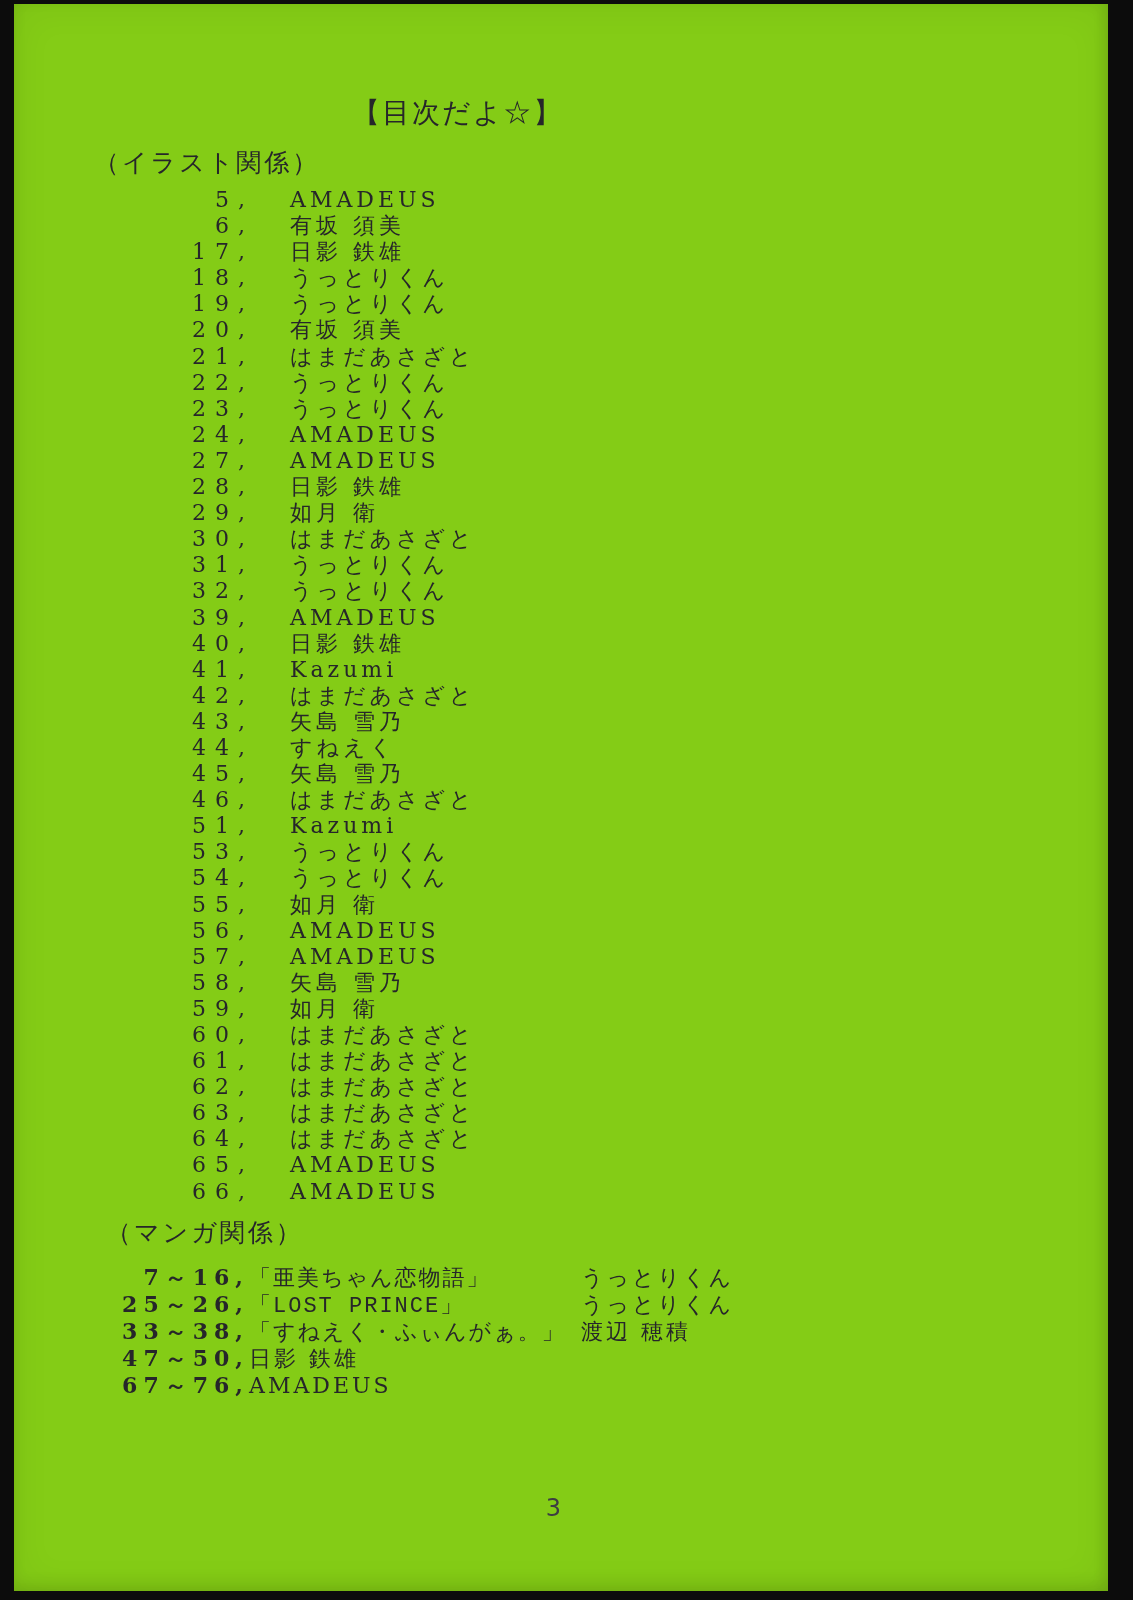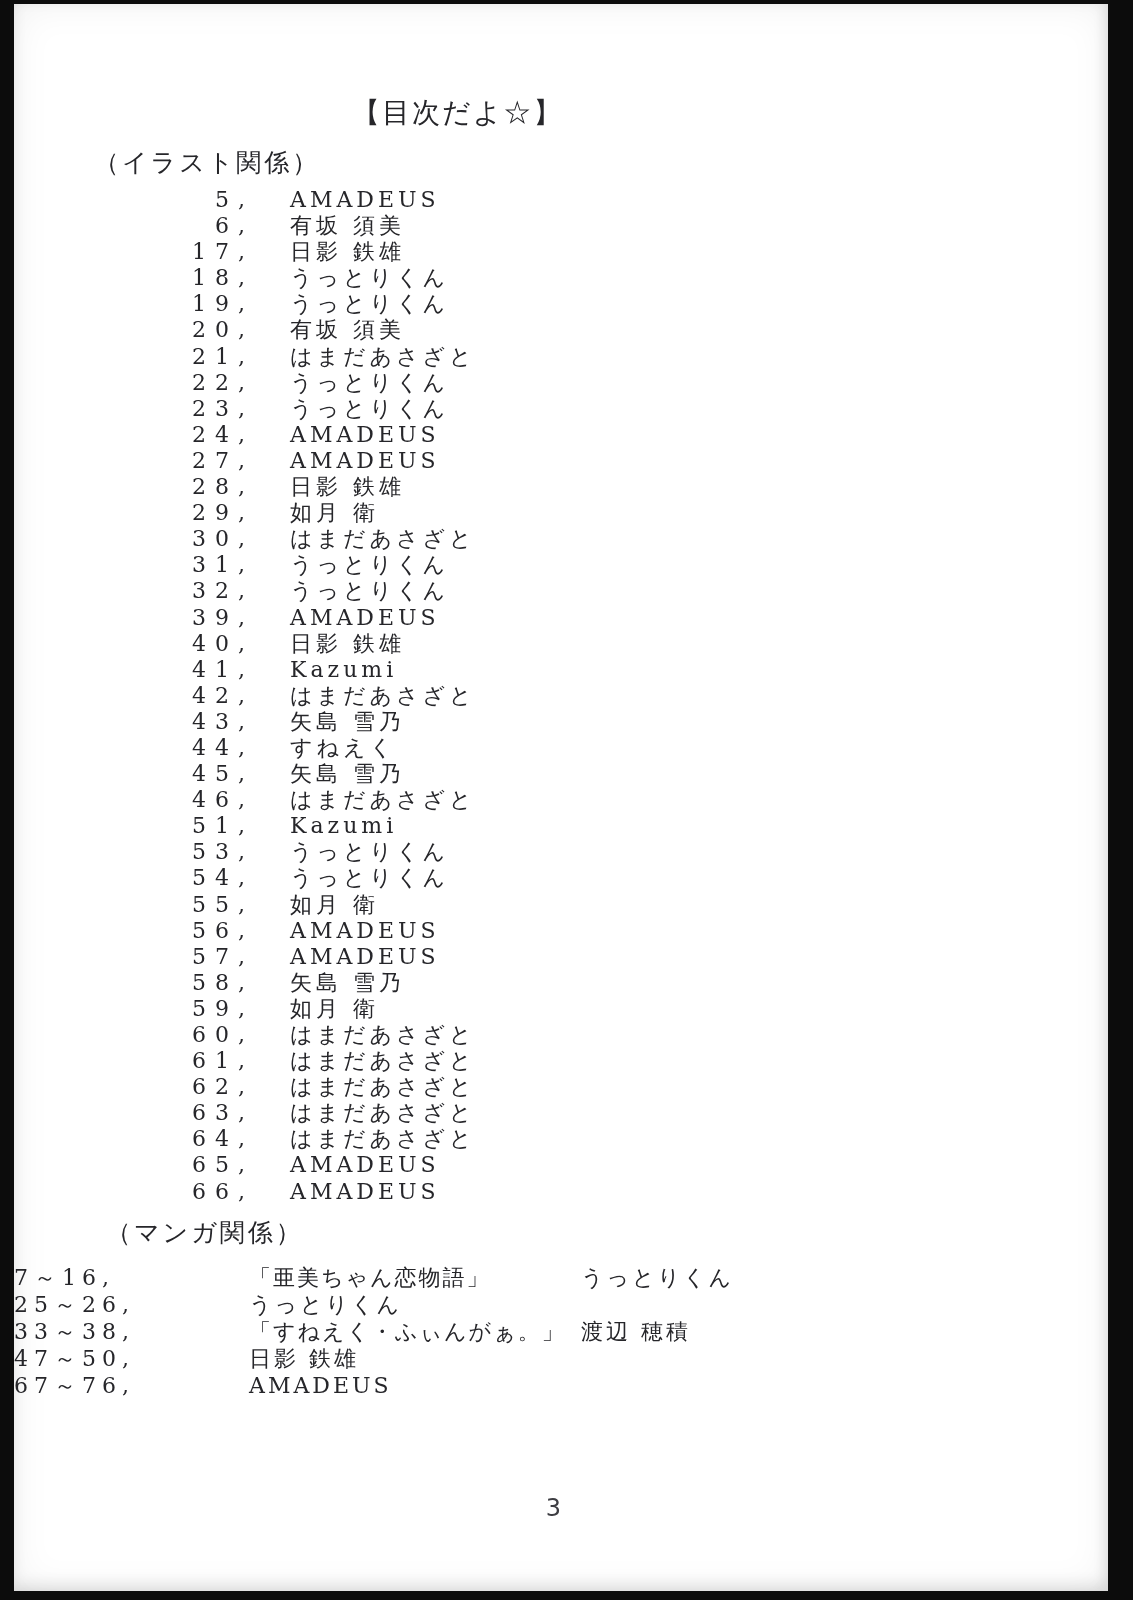--- a/index.html
+++ b/index.html
@@ -4,21 +4,21 @@
 <style>
   html,body{margin:0;padding:0;}
   body{
     width:1133px;height:1600px;
     background:#0c0c0c;
     position:relative;overflow:hidden;
     font-family:"DejaVu Serif","Liberation Serif",serif;
   }
   .scan-page{
     position:absolute;left:14px;top:4px;right:25px;bottom:9px;
-    background:#ffffff;
+    background:#84cc16;
     color:#26262a;
     box-shadow:inset 0 0 40px rgba(0,0,0,0.06), inset -6px 0 12px rgba(0,0,0,0.05), inset 0 -8px 14px rgba(0,0,0,0.08);
   }
   .doc-title{
     position:absolute;left:338px;top:90px;
     font-size:28px;letter-spacing:2px;white-space:pre;
     font-weight:bold;font-weight:500;
   }
   .section-label{
     position:absolute;left:80px;
@@ -41,21 +41,21 @@
     margin-left:36px;letter-spacing:4px;
   }
   .manga-list{
     position:absolute;left:0;top:1260px;width:100%;
   }
   .manga-row{
     display:flex;align-items:baseline;
     height:27px;line-height:27px;font-size:22px;white-space:pre;
   }
   .manga-row .pages{
-    display:inline-block;width:235px;text-align:left;letter-spacing:6px;
+    display:inline-block;width:235px;text-align:right;letter-spacing:6px;font-weight:bold;
   }
   .manga-row .m-title{
     display:inline-block;width:332px;letter-spacing:2px;overflow:visible;font-family:Liberation Mono, monospace;
   }
   .manga-row .m-artist{
     letter-spacing:3px;
   }
   .page-number{
     position:absolute;left:0;top:1490px;width:1080px;
     text-align:center;font-size:24px;color:#3d3d42;letter-spacing:1px;
@@ -233,20 +233,21 @@
   <div class="section-label manga">（マンガ関係）</div>
 
   <div class="manga-list">
       <div class="manga-row">
       <span class="pages">7～16,</span>
       <span class="m-title">「亜美ちゃん恋物語」</span>
       <span class="m-artist">うっとりくん</span>
     </div>
       <div class="manga-row">
       <span class="pages">25～26,</span>
+      <span class="m-title">「LOST PRINCE」</span>
       <span class="m-artist">うっとりくん</span>
     </div>
       <div class="manga-row">
       <span class="pages">33～38,</span>
       <span class="m-title">「すねえく・ふぃんがぁ。」</span>
       <span class="m-artist">渡辺 穂積</span>
     </div>
       <div class="manga-row">
       <span class="pages">47～50,</span>
       <span class="m-artist">日影 鉄雄</span>

